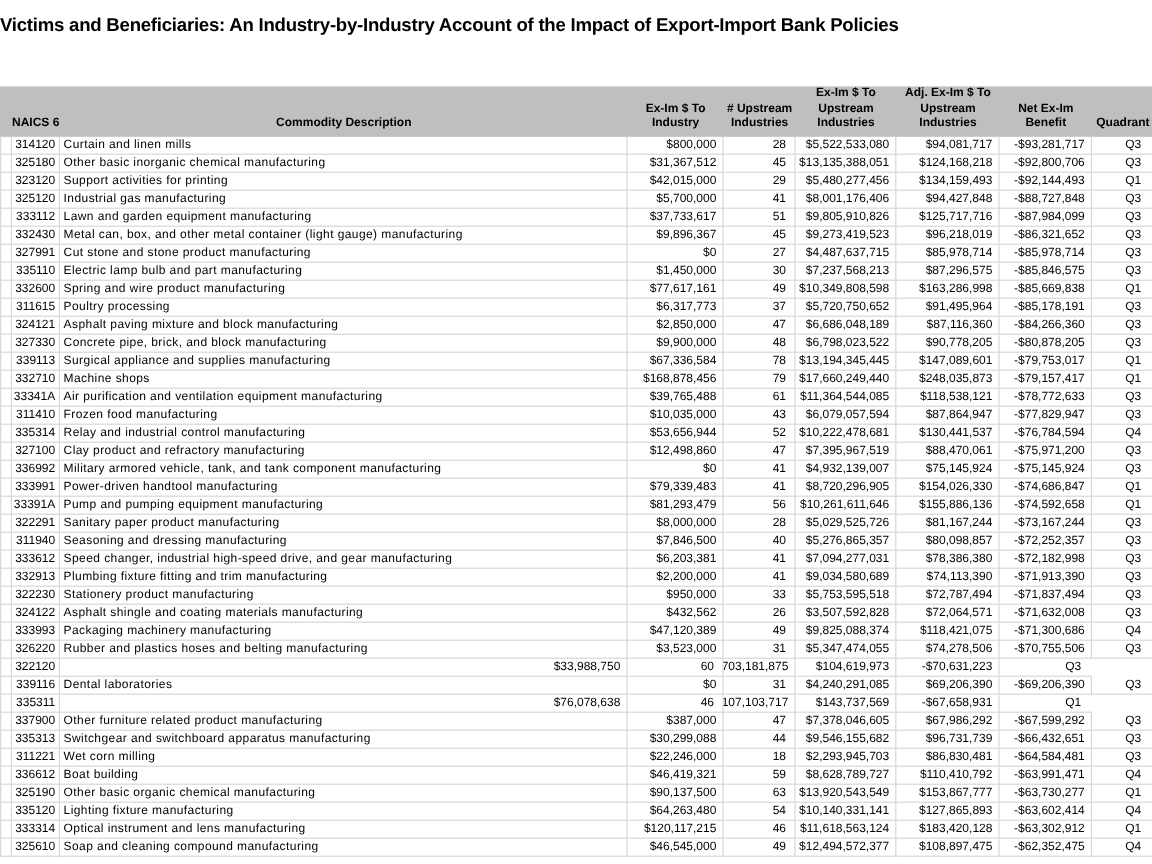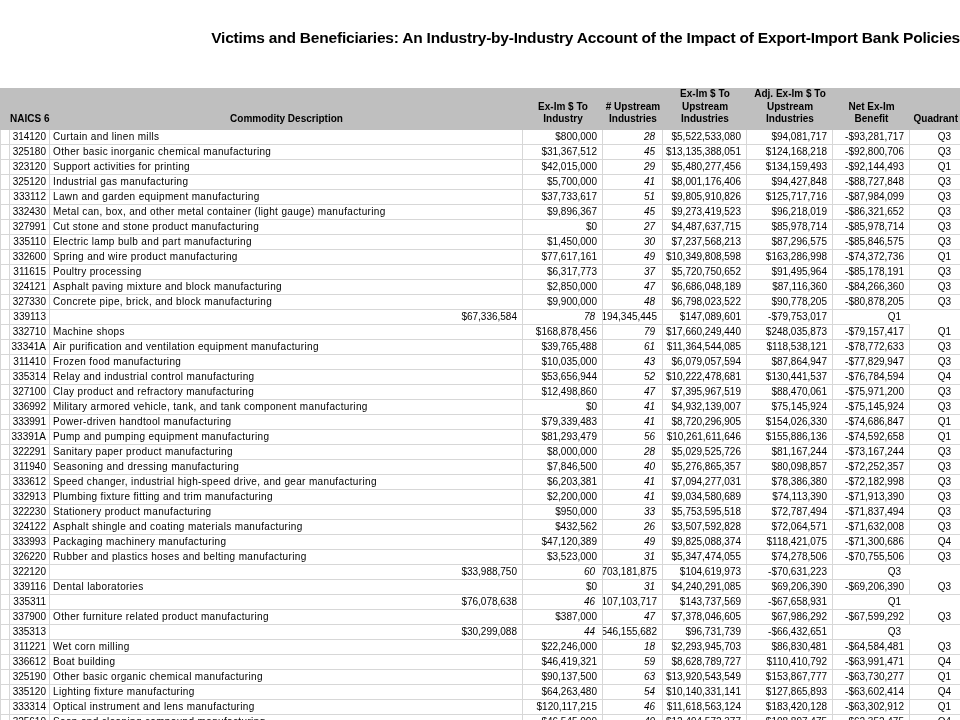--- a/index.html
+++ b/index.html
@@ -1,21 +1,21 @@
 <!DOCTYPE html>
 <html><head>
 <meta charset="utf-8">
 <style>
   html,body{margin:0;padding:0;}
   body{
     width:960px;height:720px;overflow:hidden;background:#ffffff;
     font-family:"Liberation Sans","DejaVu Sans",sans-serif;color:#000;
   }
   .page-title{
-    margin-top:29px;text-align:right;font-size:15.5px;font-weight:bold;
+    margin-top:13px;text-align:left;font-size:15.5px;font-weight:bold;
     letter-spacing:-0.2px;white-space:nowrap;
   }
   .table-wrap{margin-top:41px;}
   .grid-row{
     display:grid;
     grid-template-columns:10px 40px 473px 80px 60px 84px 86px 77px 50px;
     width:960px;box-sizing:border-box;
   }
   
   .thead{
@@ -32,21 +32,21 @@
   .tr{height:15px;}
   .td{
     font-size:10px;line-height:13.5px;box-sizing:border-box;
     border-right:1px solid #d7d7d7;border-bottom:1px solid #d7d7d7;
     overflow:hidden;white-space:nowrap;display:flex;align-items:center;
   }
   .td.c0{border-left:1px solid #d7d7d7;}
   .td.c1{justify-content:flex-end;padding-right:3px;}
   .td.c2{justify-content:flex-start;padding-left:3px;letter-spacing:0.35px;}
   .td.c3,.td.c5,.td.c6,.td.c7{justify-content:flex-end;padding-right:5px;}
-  .td.c4{justify-content:flex-end;padding-right:7px;font-style:italic;}
+  .td.c4{justify-content:flex-end;padding-right:7px;}
   .td.c8{justify-content:flex-end;padding-right:9px;border-right:none;}
 </style>
 </head>
 <body>
 
 <div class="page-title">Victims and Beneficiaries: An Industry-by-Industry Account of the Impact of Export-Import Bank Policies</div>
 
 <div class="table-wrap">
   <div class="grid-row thead">
     <div class="th"></div>
@@ -156,21 +156,21 @@
         <div class="td c8">Q3</div>
       </div>
       <div class="grid-row tr">
         <div class="td c0"></div>
         <div class="td c1">332600</div>
         <div class="td c2">Spring and wire product manufacturing</div>
         <div class="td c3">$77,617,161</div>
         <div class="td c4">49</div>
         <div class="td c5">$10,349,808,598</div>
         <div class="td c6">$163,286,998</div>
-        <div class="td c7">-$74,372,736</div>
+        <div class="td c7">-$85,669,838</div>
         <div class="td c8">Q1</div>
       </div>
       <div class="grid-row tr">
         <div class="td c0"></div>
         <div class="td c1">311615</div>
         <div class="td c2">Poultry processing</div>
         <div class="td c3">$6,317,773</div>
         <div class="td c4">37</div>
         <div class="td c5">$5,720,750,652</div>
         <div class="td c6">$91,495,964</div>
@@ -195,20 +195,21 @@
         <div class="td c3">$9,900,000</div>
         <div class="td c4">48</div>
         <div class="td c5">$6,798,023,522</div>
         <div class="td c6">$90,778,205</div>
         <div class="td c7">-$80,878,205</div>
         <div class="td c8">Q3</div>
       </div>
       <div class="grid-row tr">
         <div class="td c0"></div>
         <div class="td c1">339113</div>
+        <div class="td c2">Surgical appliance and supplies manufacturing</div>
         <div class="td c3">$67,336,584</div>
         <div class="td c4">78</div>
         <div class="td c5">$13,194,345,445</div>
         <div class="td c6">$147,089,601</div>
         <div class="td c7">-$79,753,017</div>
         <div class="td c8">Q1</div>
       </div>
       <div class="grid-row tr">
         <div class="td c0"></div>
         <div class="td c1">332710</div>
@@ -423,20 +424,21 @@
         <div class="td c3">$387,000</div>
         <div class="td c4">47</div>
         <div class="td c5">$7,378,046,605</div>
         <div class="td c6">$67,986,292</div>
         <div class="td c7">-$67,599,292</div>
         <div class="td c8">Q3</div>
       </div>
       <div class="grid-row tr">
         <div class="td c0"></div>
         <div class="td c1">335313</div>
+        <div class="td c2">Switchgear and switchboard apparatus manufacturing</div>
         <div class="td c3">$30,299,088</div>
         <div class="td c4">44</div>
         <div class="td c5">$9,546,155,682</div>
         <div class="td c6">$96,731,739</div>
         <div class="td c7">-$66,432,651</div>
         <div class="td c8">Q3</div>
       </div>
       <div class="grid-row tr">
         <div class="td c0"></div>
         <div class="td c1">311221</div>

